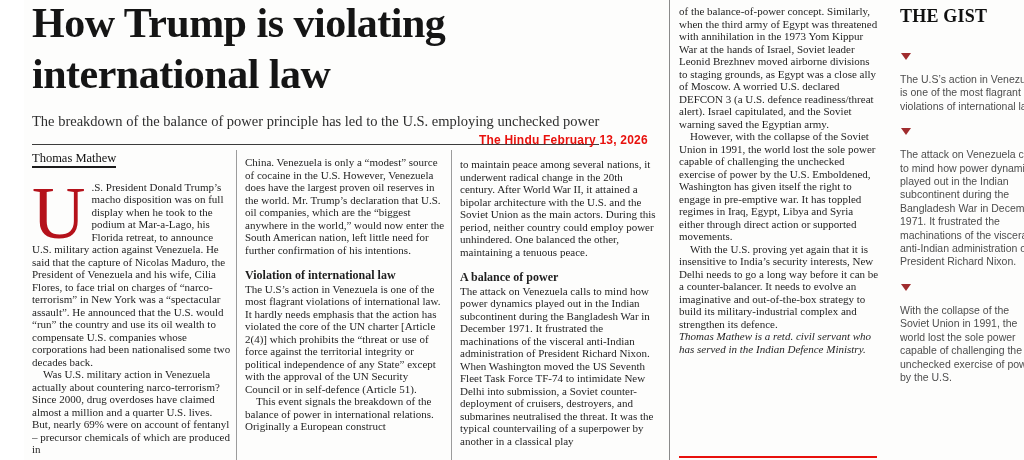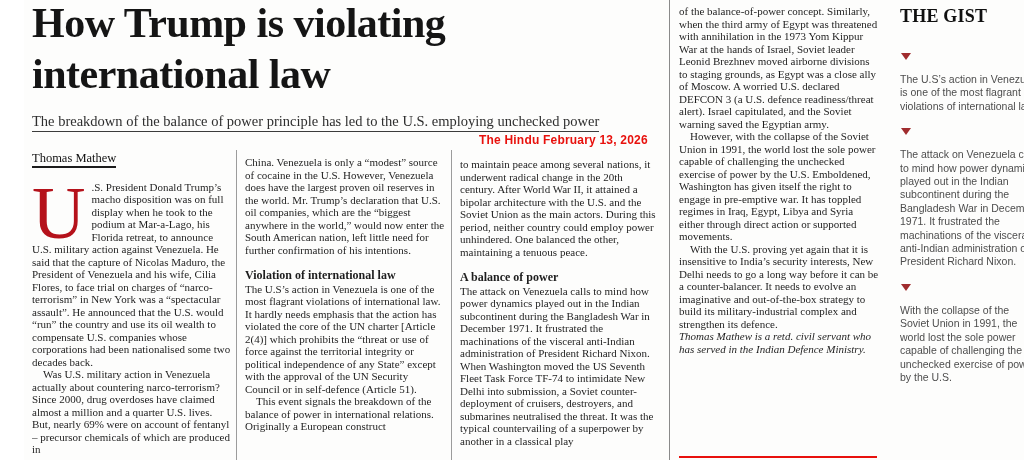--- a/index.html
+++ b/index.html
@@ -18,21 +18,21 @@
   
   .headline {
     position: absolute; left: 8px; top: -2px; width: 600px;
     font-size: 42px; line-height: 51px; font-weight: bold;
     letter-spacing: -0.5px; color: #151515;
   }
   .standfirst {
     position: absolute; left: 8px; top: 113px;
     display: inline-block; max-width: 628px;
     font-size: 14.5px; color: #2e2e2e;
-    padding-bottom: 1px; border-bottom: 1px solid #3c3c3c;
+    padding-bottom: 14px; border-bottom: 1px solid #3c3c3c;
   }
   .annotation {
     position: absolute; left: 455px; top: 133px;
     font-family: "Liberation Sans", sans-serif;
     font-size: 12px; font-weight: bold; color: #e8110d;
     letter-spacing: 0.2px; white-space: nowrap;
   }
   
   .col {
     position: absolute; overflow: hidden;

